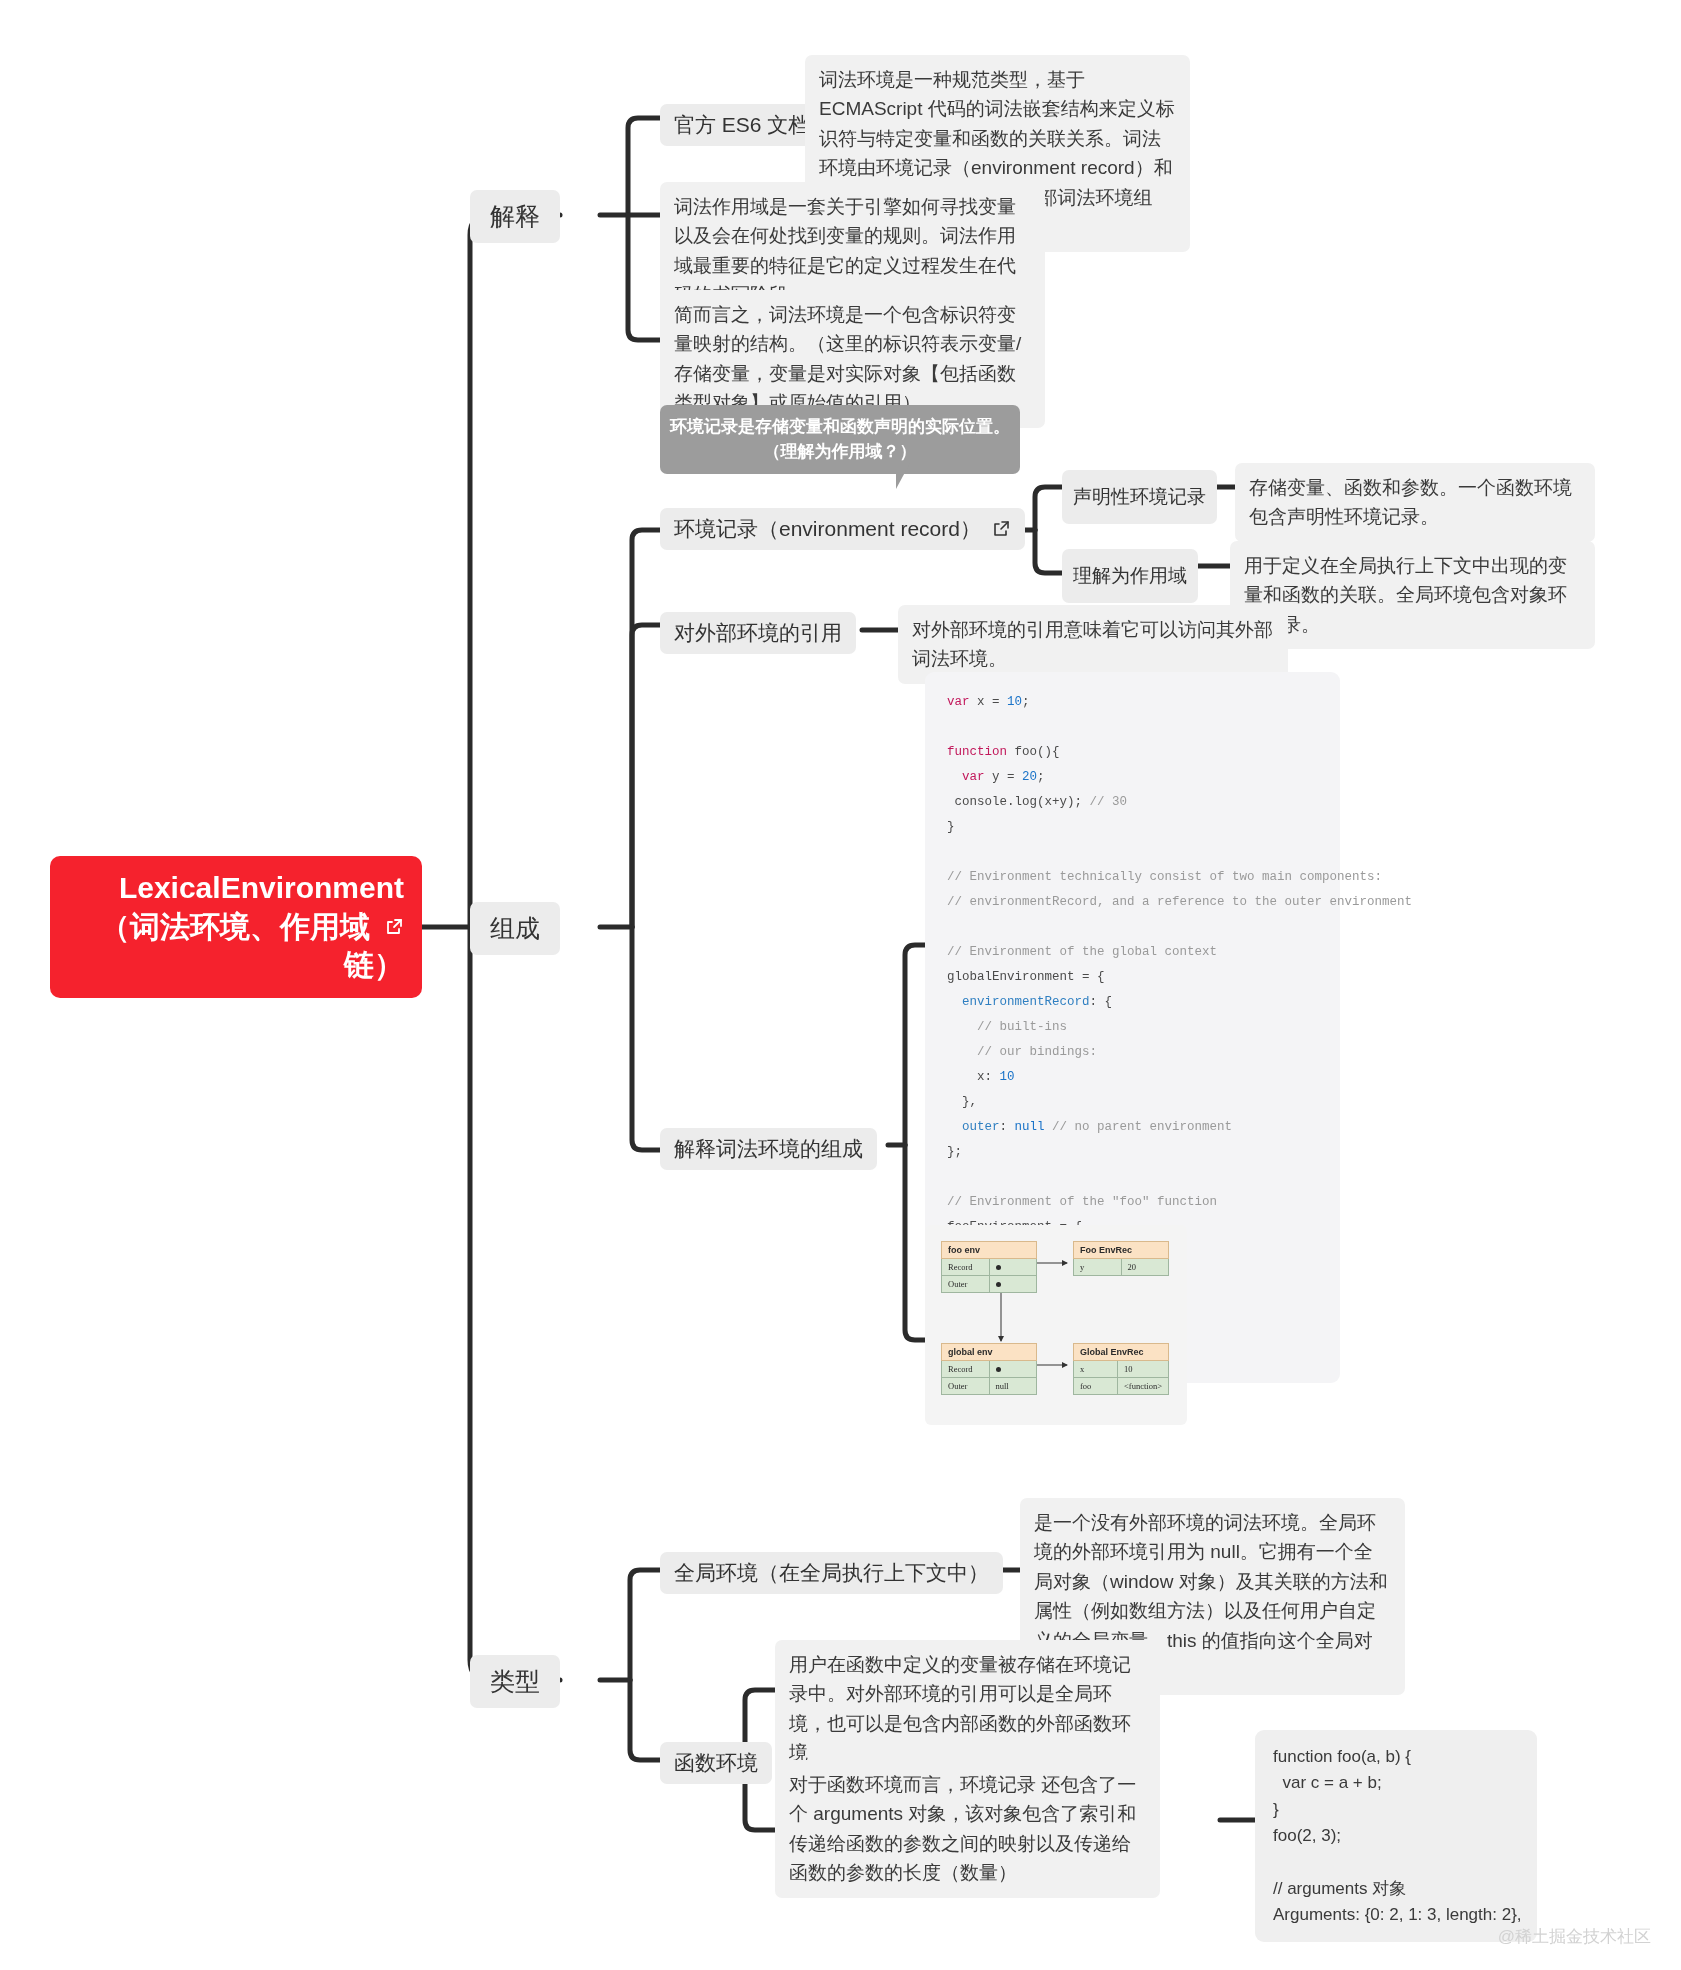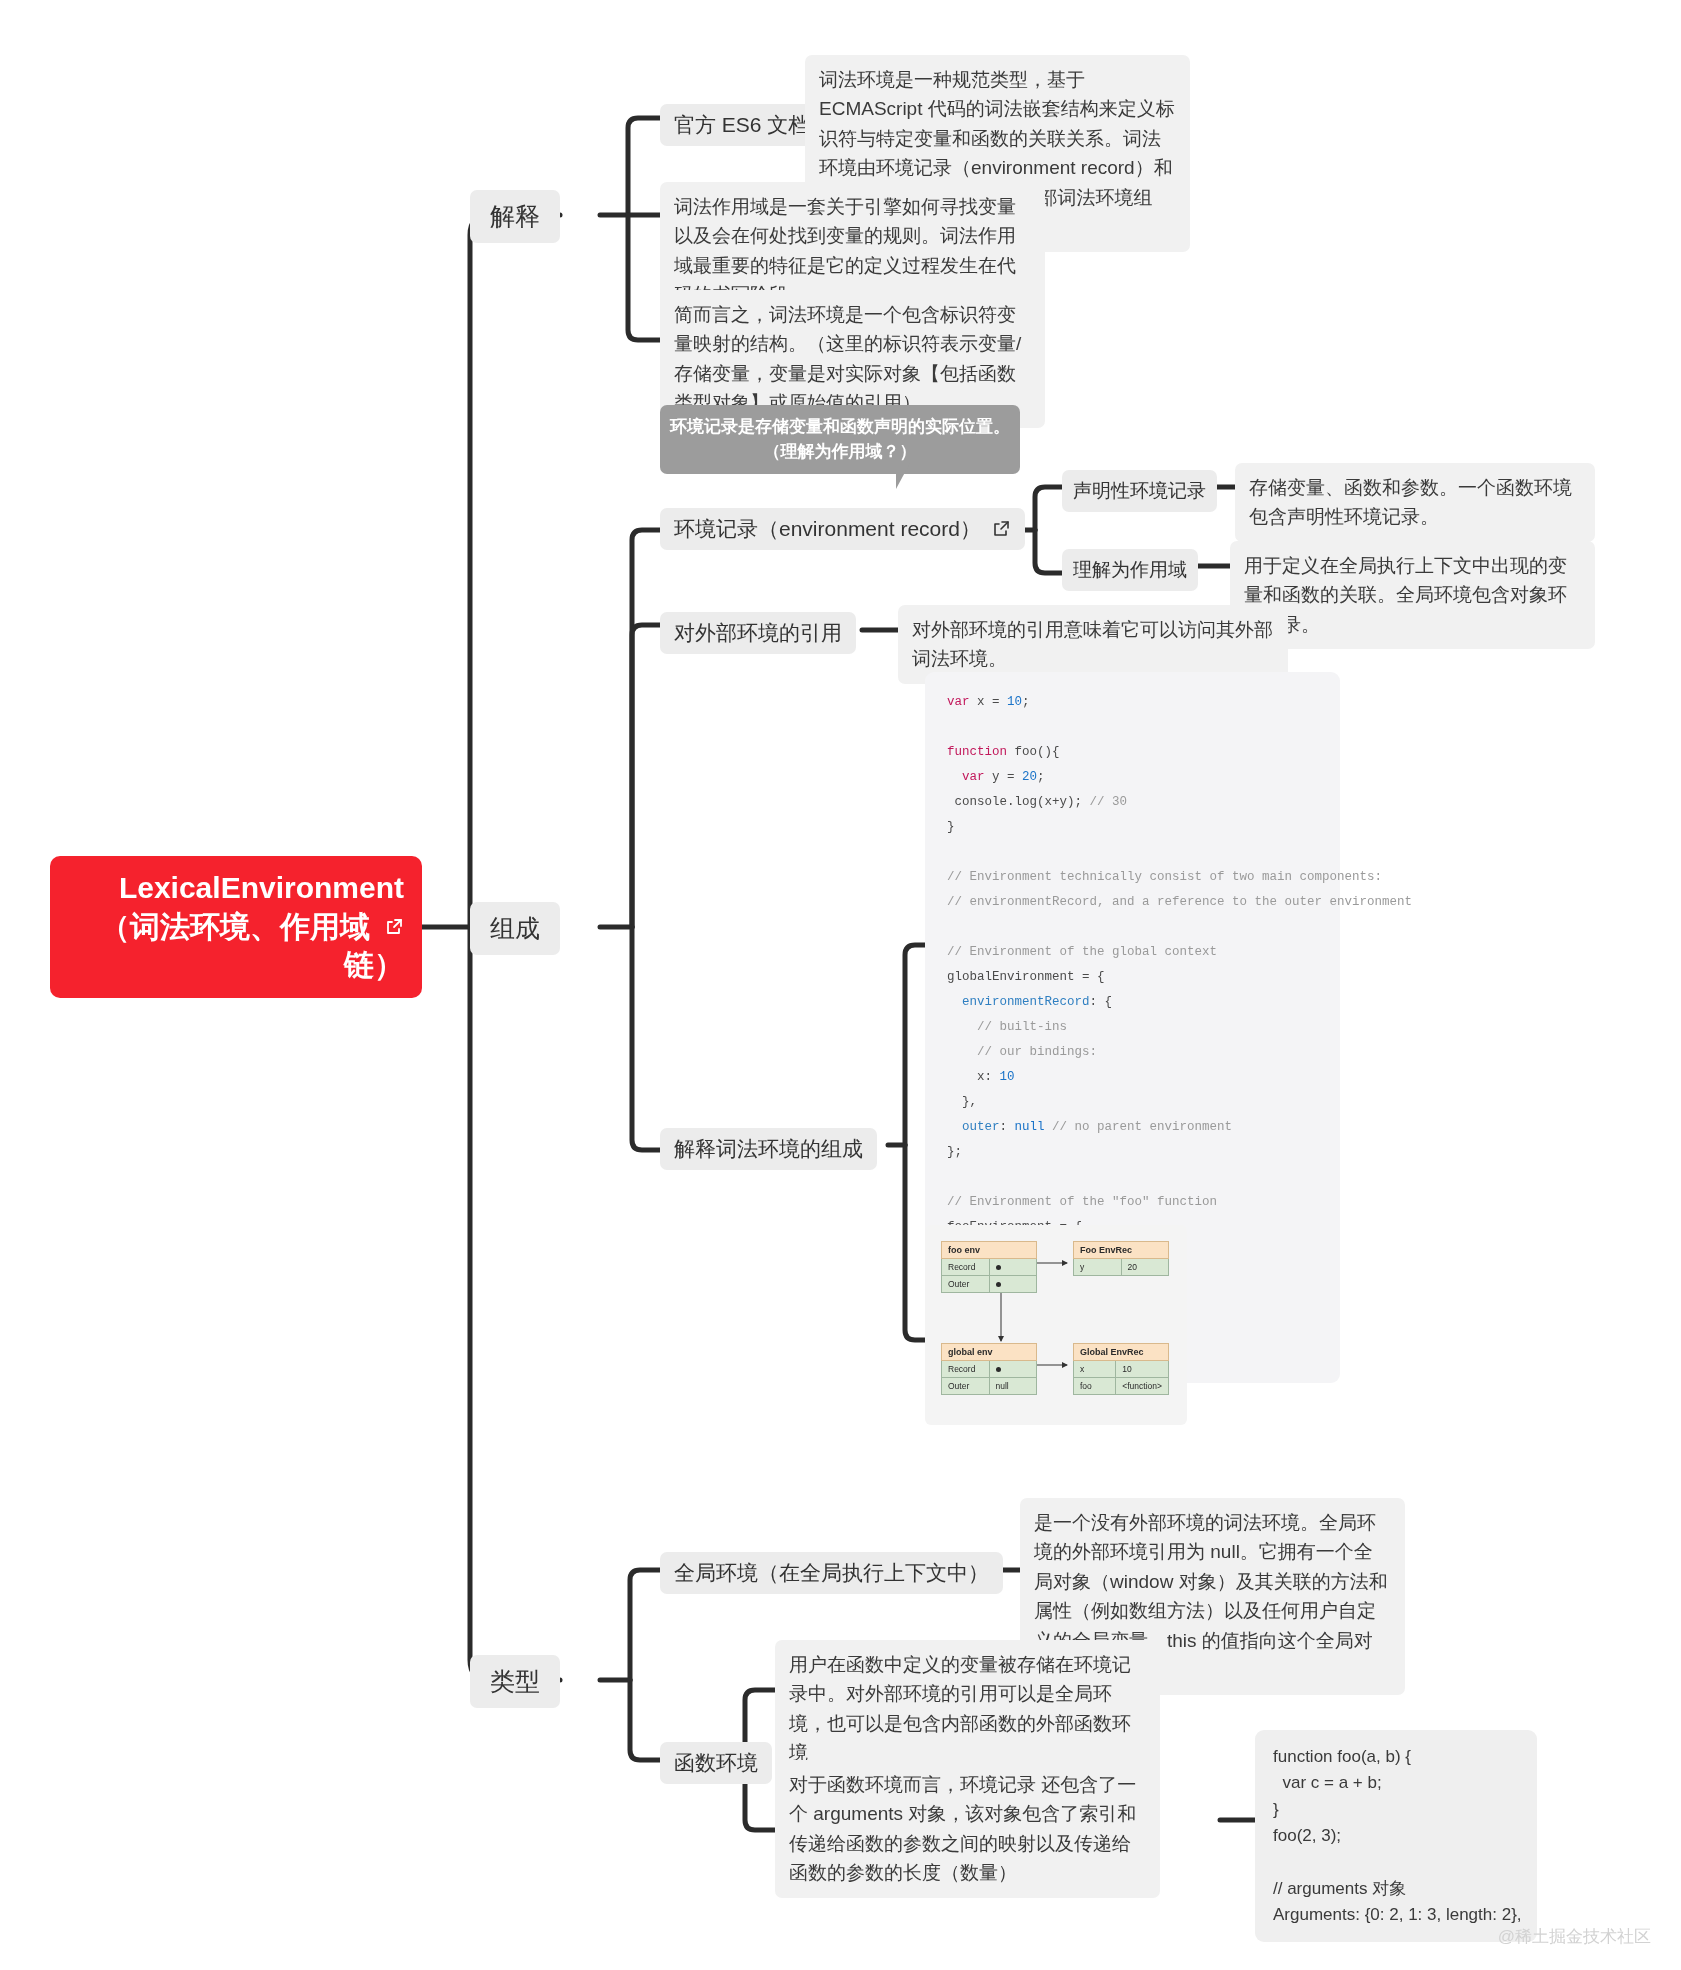--- a/index.html
+++ b/index.html
@@ -38,21 +38,21 @@
   .ext-icon svg { display:block; }
 
   
   .pill {
     background:#ececec; border-radius:7px;
     padding: 7px 14px;
     font-size: 21px; color:#333; white-space:nowrap;
     display:inline-flex; align-items:center; gap:10px;
   }
   .pill.big { font-size: 25px; padding: 10px 20px; }
-  .pill.sm { font-size: 19px; padding: 8px 11px; }
+  .pill.sm { font-size: 19px; padding: 14px 11px; }
 
   
   .tblock {
     background:#f1f1f1; border-radius:7px;
     padding: 10px 14px;
     font-size: 19px; line-height: 1.55;
     color:#3a3a3a;
   }
 
   
@@ -95,21 +95,21 @@
   .diagram-wrap {
     background:#f4f4f4; border-radius:6px;
     padding: 14px;
   }
   .envtable { border-collapse:collapse; font-family:"Liberation Sans",sans-serif; }
   .envtable td, .envtable th {
     border:1px solid #9fb69f; padding:3px 6px;
     font-size:8.5px; text-align:left; color:#2b2b2b;
   }
   .envtable .hdr { background:#fbe2c4; font-weight:bold; font-size:9px; border-color:#d9b98c;}
-  .envtable .cell { background:#d9e8d4; }
+  .envtable .cell { background:#d9e8d4;font-family:Liberation Serif, serif; }
   .dotcell { position:relative; }
   .dot { width:5px; height:5px; background:#2b2b2b; border-radius:50%; display:inline-block; }
 
   .watermark {
     position:absolute; right: 30px; bottom: 22px;
     color:#d2d2d2; font-size:17px;
   }
 </style>
 </head>
 <body>

